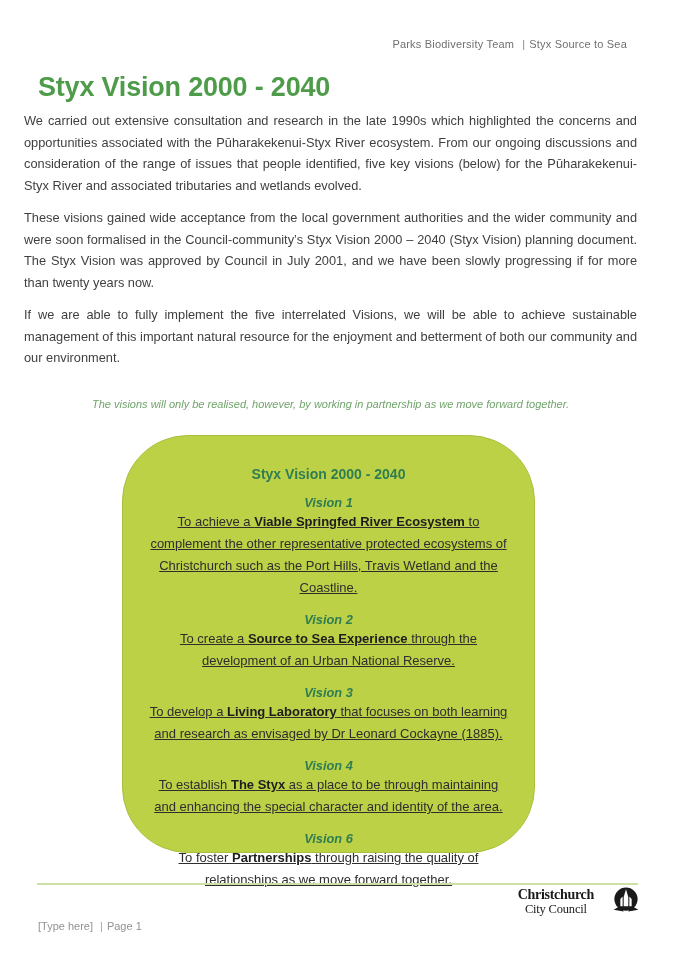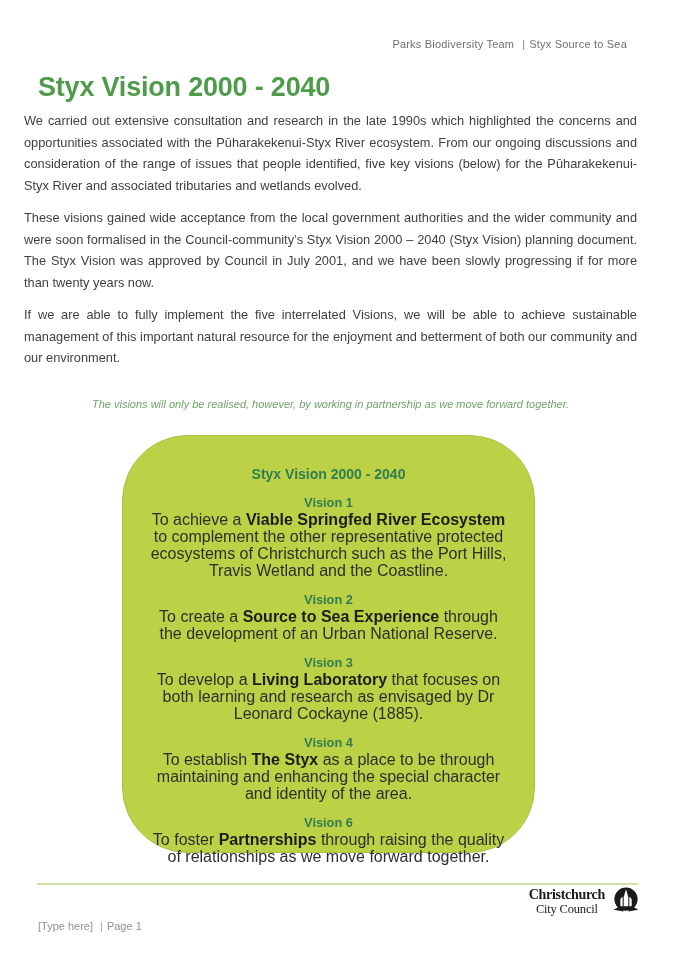--- a/index.html
+++ b/index.html
@@ -46,40 +46,40 @@
     border-radius: 66px;
     padding: 30px 26px 0 26px;
     text-align: center;
   }
   .vision-box h2 {
     font-size: 14px; font-weight: bold; color: #2f7d52;
     margin-bottom: 8px;
   }
   .vision h3 {
     font-size: 12.8px; font-weight: bold; color: #2f7d52;
-    margin-top: 13px; margin-bottom: 1px;
+    margin-top: 13px; margin-bottom: 1px; font-style: italic;
   }
   .vision p {
-    font-size: 16px; line-height: 17px; color: #2e2e2e;
+    font-size: 13px; line-height: 22px; color: #2e2e2e; text-decoration: underline;
   }
   .vision p b { color: #1d1d1d; }
 
   
   .footer-divider {
     position: absolute; left: 37px; right: 37px; top: 883px;
     height: 2px; background: #cde1a4;
   }
   .footer-left {
     position: absolute; left: 38px; top: 892px;
     font-size: 11px; color: #929292; margin-top: 28px;
   }
   .footer-left .sep { margin: 0 4px 0 7px; color: #a5a5a5; }
   .logo {
     position: absolute; right: 34px; top: 886px;
-    display: flex; align-items: center; gap: 6px;
+    display: flex; align-items: center; gap: 17px;
   }
   .logo-text {
     font-family: "Liberation Serif", "DejaVu Serif", serif;
     color: #1a1a1a; text-align: center; line-height: 1;
   }
   .logo-line1 { font-size: 14px; font-weight: bold; letter-spacing: -0.3px; }
   .logo-line2 { font-size: 12.5px; margin-top: 1px; letter-spacing: -0.2px; }
 </style>
 </head>
 <body>

